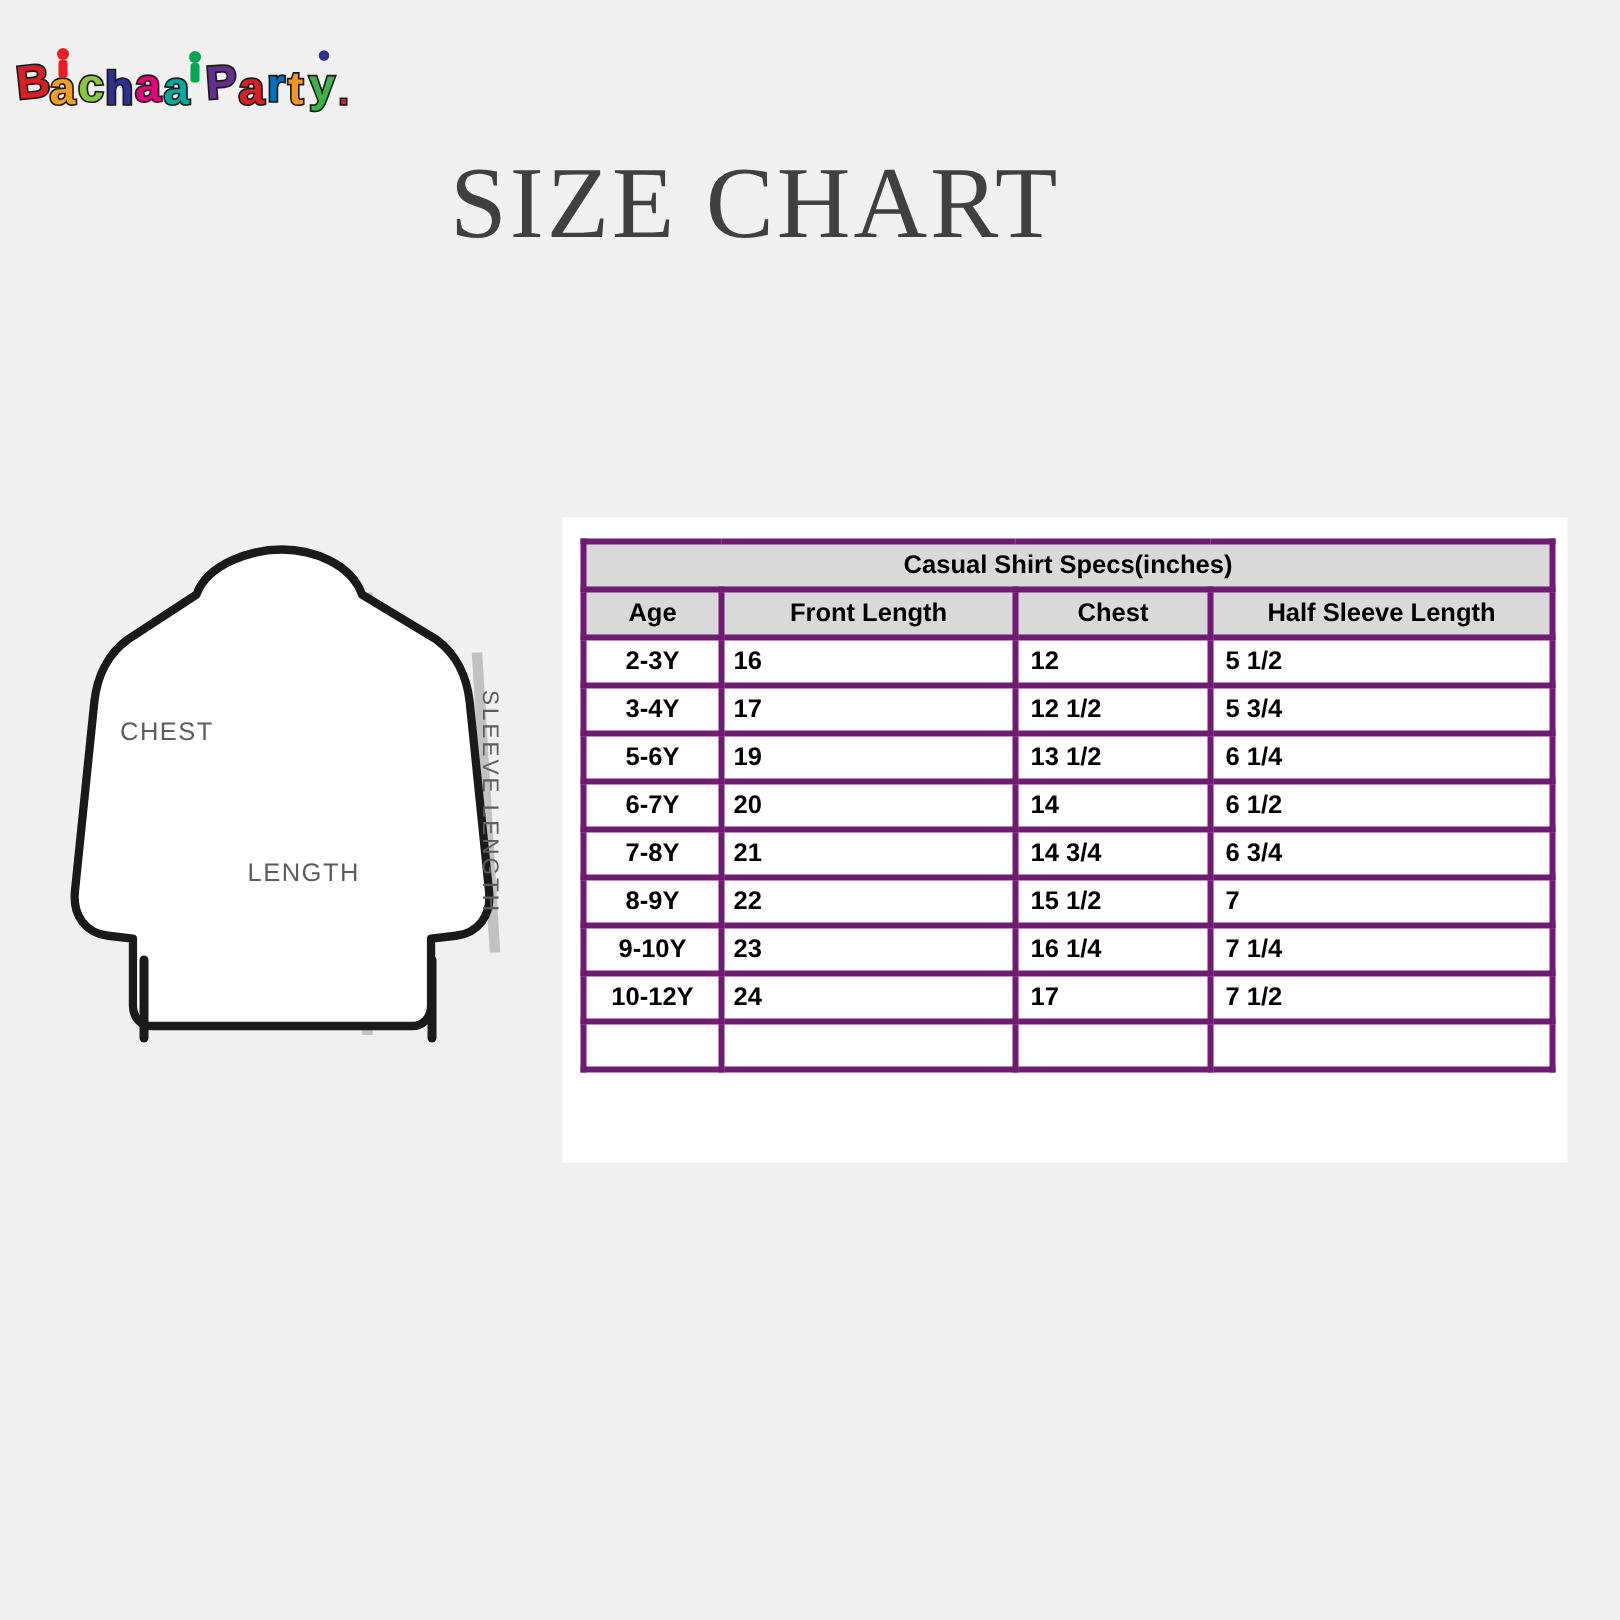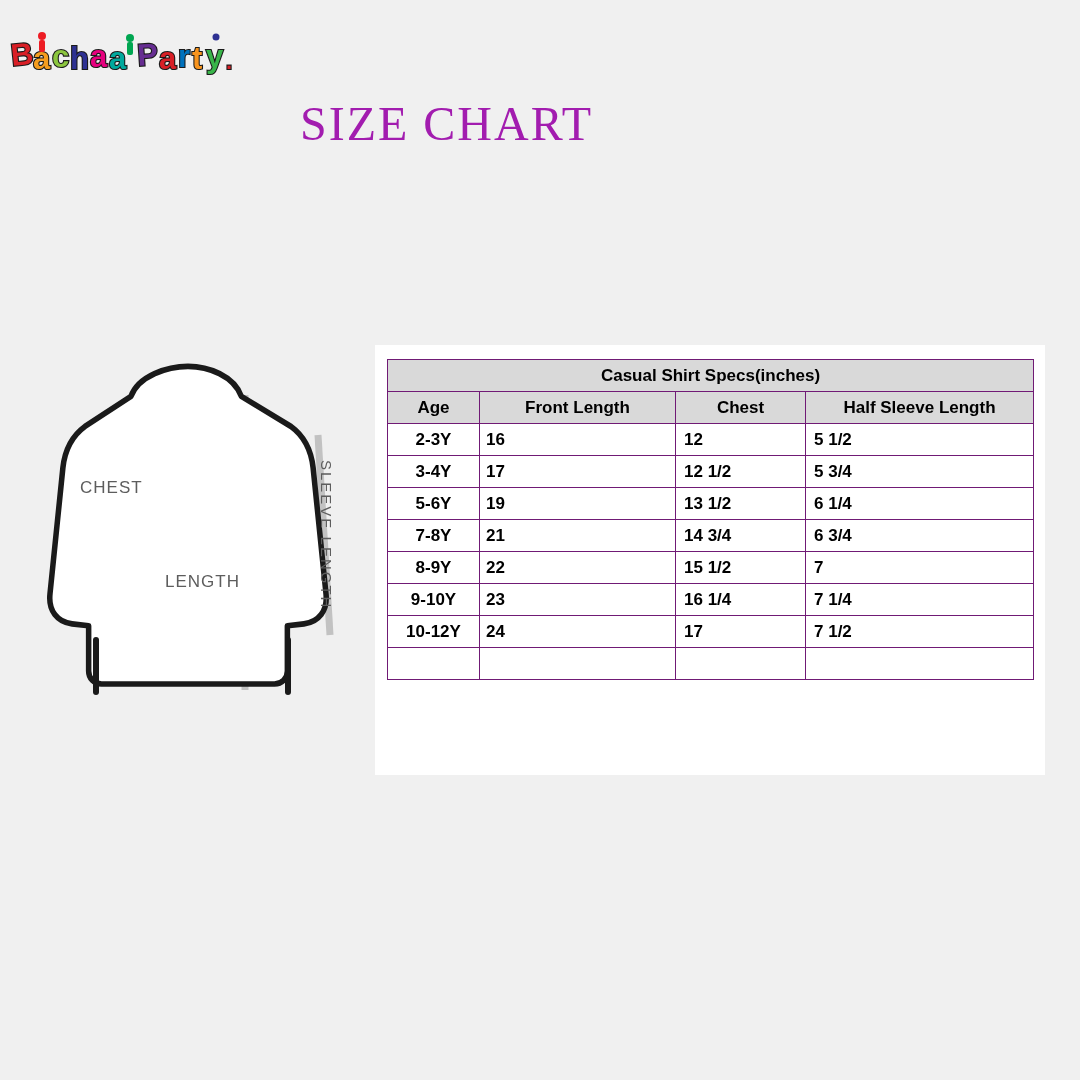--- a/index.html
+++ b/index.html
@@ -24,23 +24,23 @@
     height: 64px;
   }
   #brand-logo svg { display: block; }
 
   
   #page-title {
     position: absolute;
     left: 300px;
     top: 96px;
     font-family: "Liberation Serif", serif;
-    font-size: 48px;
+    font-size: 68px;
     letter-spacing: 2px;
-    color: #a21caf;
+    color: #404040;
     white-space: nowrap;
   }
 
   
   #shirt-diagram {
     position: absolute;
     left: 40px;
     top: 340px;
     width: 320px;
     height: 400px;
@@ -73,21 +73,21 @@
     box-sizing: border-box;
     padding: 14px 12px 12px 12px;
   }
   table#size-table {
     border-collapse: collapse;
     width: 646px;
     table-layout: fixed;
   }
   table#size-table td,
   table#size-table th {
-    border: 1px solid #701a75;
+    border: 4px solid #701a75;
     font-size: 17px;
     height: 32px;
     padding: 0 6px;
     box-sizing: border-box;
     color: #000;
   }
   #table-caption-cell {
     background: #d9d9d9;
     text-align: center;
     font-weight: bold;
@@ -225,20 +225,26 @@
         <td class="col-chest">12 1/2</td>
         <td class="col-sleeve">5 3/4</td>
       </tr>
       <tr>
         <td class="col-age">5-6Y</td>
         <td class="col-front">19</td>
         <td class="col-chest">13 1/2</td>
         <td class="col-sleeve">6 1/4</td>
       </tr>
       <tr>
+        <td class="col-age">6-7Y</td>
+        <td class="col-front">20</td>
+        <td class="col-chest">14</td>
+        <td class="col-sleeve">6 1/2</td>
+      </tr>
+      <tr>
         <td class="col-age">7-8Y</td>
         <td class="col-front">21</td>
         <td class="col-chest">14 3/4</td>
         <td class="col-sleeve">6 3/4</td>
       </tr>
       <tr>
         <td class="col-age">8-9Y</td>
         <td class="col-front">22</td>
         <td class="col-chest">15 1/2</td>
         <td class="col-sleeve">7</td>

